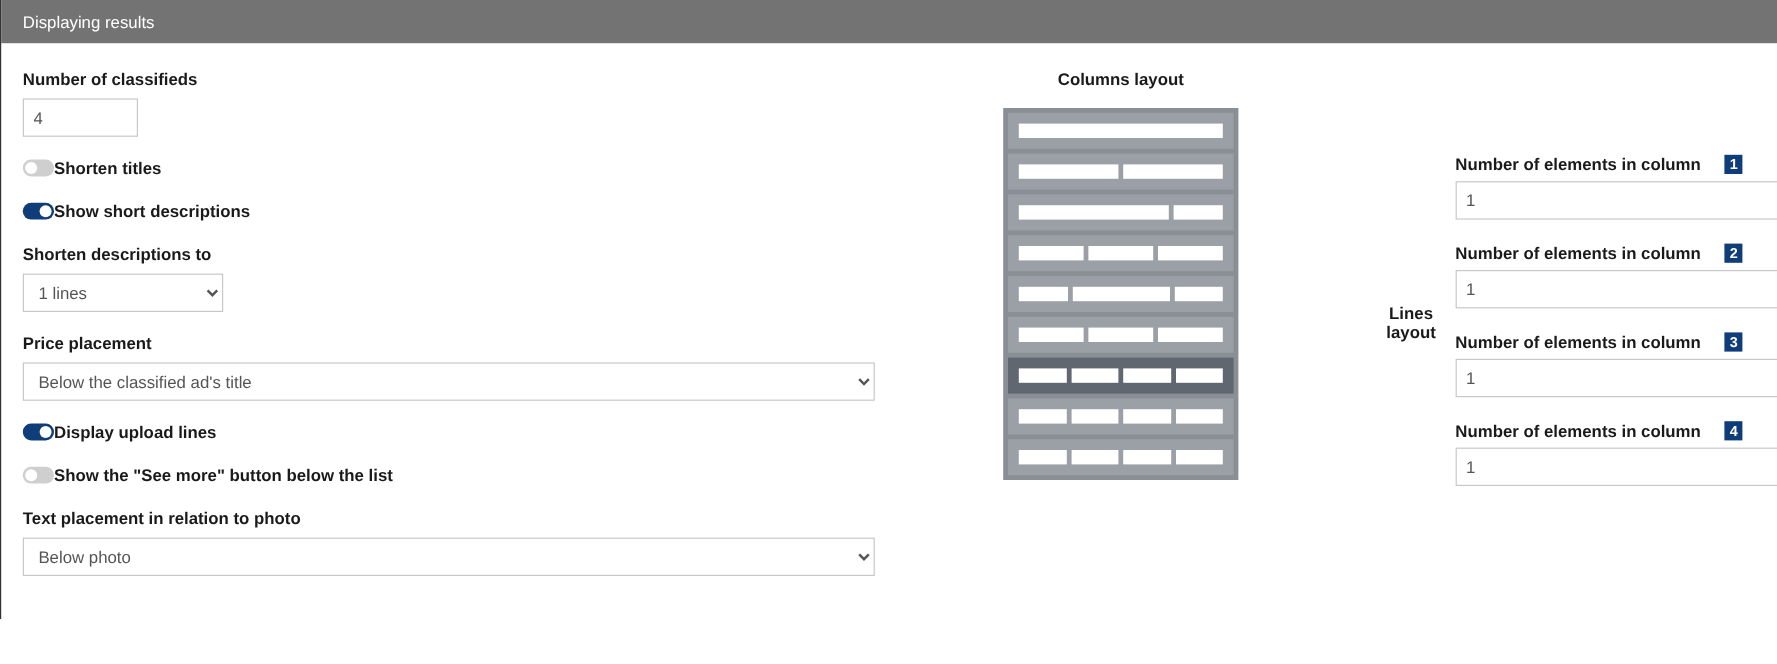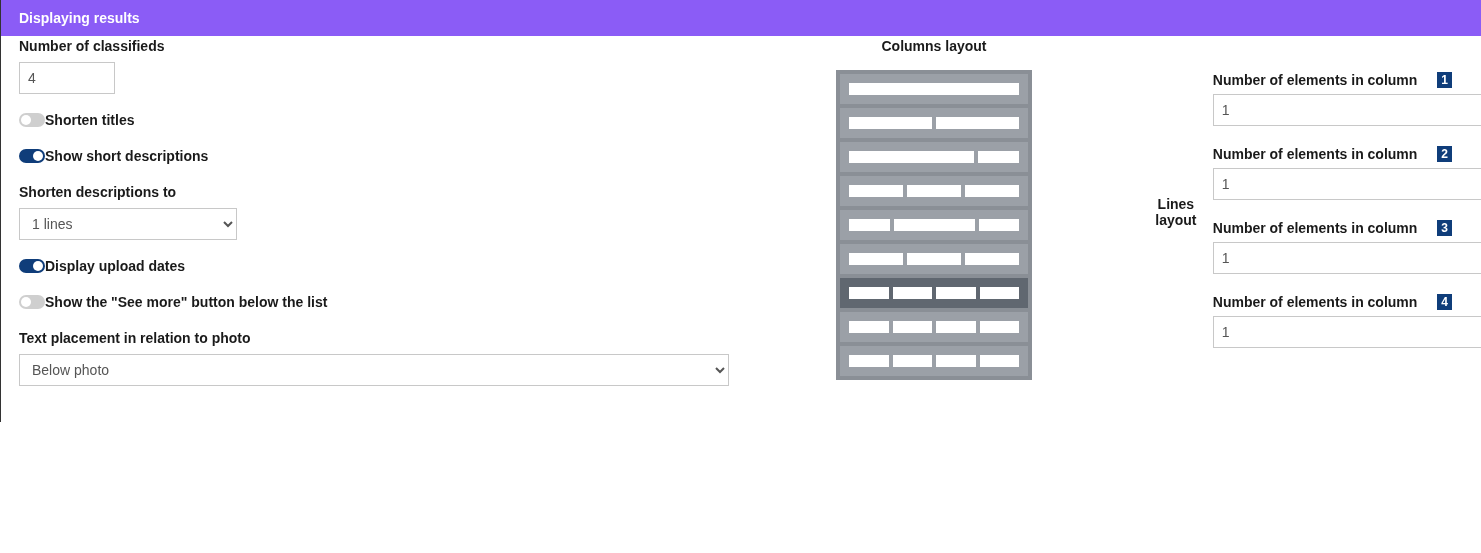--- a/index.html
+++ b/index.html
@@ -9,29 +9,29 @@
     font-family: "Segoe UI", Arial, sans-serif;
     font-size: 14px;
     color: #1a1a1a;
     background: #fff;
     width: 1481px;
   }
   .page {
     border-left: 1px solid #333;
   }
   .header-bar {
-    background: #8b5cf6;
+    background: #737373;
     color: #fff;
     padding: 10px 18px;
     font-size: 14px;
-    font-weight: 700;
+    font-weight: 400;
   }
   .content {
     display: flex;
-    padding: 2px 18px 20px 18px;
+    padding: 22px 18px 20px 18px;
     gap: 20px;
   }
   .col-left {
     flex: 0 0 710px;
   }
   .col-mid {
     flex: 0 0 370px;
     display: flex;
     flex-direction: column;
     align-items: center;
@@ -59,21 +59,21 @@
   .text-input.small { width: 96px; }
   .text-input.full { width: 100%; }
   .select-input {
     border: 1px solid #c8c8c8;
     height: 32px;
     padding: 4px 8px;
     font-size: 14px;
     color: #555;
     background: #fff;
   }
-  .select-input.medium { width: 218px; }
+  .select-input.medium { width: 167px; }
   .select-input.full { width: 100%; }
 
   .group { margin-bottom: 18px; }
 
   .toggle-row {
     display: flex;
     align-items: center;
     margin-bottom: 20px;
     cursor: pointer;
   }
@@ -183,26 +183,32 @@
       </div>
 
       <div class="group">
         <label class="field-label">Shorten descriptions to</label>
         <select class="select-input medium">
           <option>1 lines</option>
         </select>
       </div>
 
 
+      <div class="group">
+        <label class="field-label">Price placement</label>
+        <select class="select-input full">
+          <option>Below the classified ad's title</option>
+        </select>
+      </div>
 
       <div class="toggle-row">
         <span class="toggle on">
             <span class="knob"></span>
           </span>
-        <span class="toggle-label">Display upload dates</span>
+        <span class="toggle-label">Display upload lines</span>
       </div>
 
       <div class="toggle-row">
         <span class="toggle off">
             <span class="knob"></span>
           </span>
         <span class="toggle-label">Show the "See more" button below the list</span>
       </div>
 
       <div class="group" style="margin-bottom:16px">

